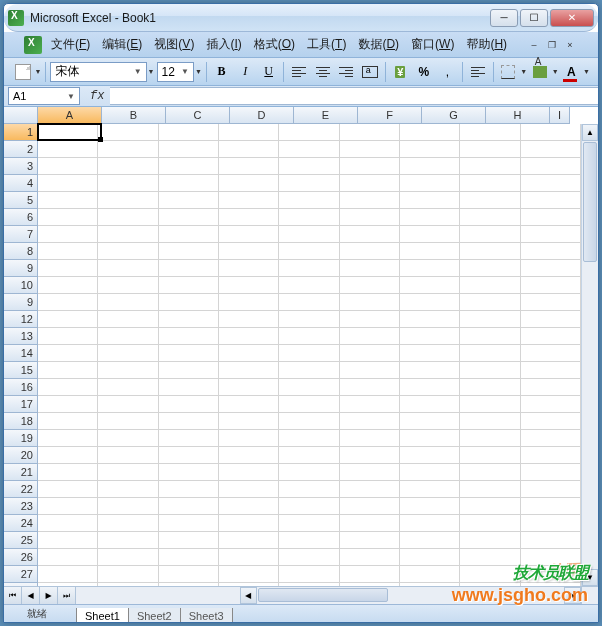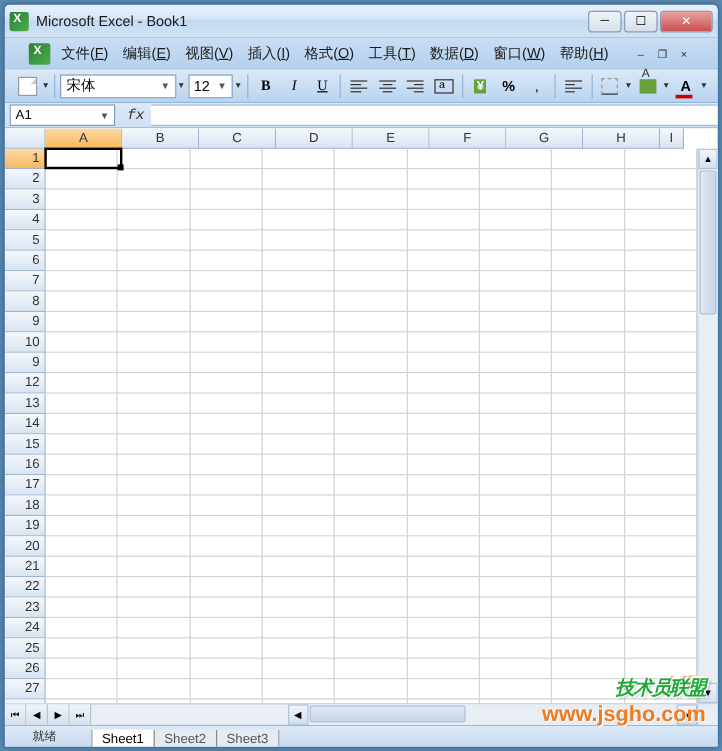--- a/index.html
+++ b/index.html
@@ -1,18 +1,18 @@
 <!DOCTYPE html>
 <html><head>
 <meta charset="utf-8">
 <style>
 * { box-sizing: border-box; margin: 0; padding: 0; font-family: "Microsoft YaHei", "SimSun", Arial, sans-serif; }
 body { width: 602px; height: 626px; background: #5b8fb9; overflow: hidden; position: relative; }
 .window { position: absolute; top: 3px; left: 3px; width: 596px; height: 620px; background: #fff; border: 1px solid #3a6ea5; border-radius: 5px 5px 0 0; overflow: hidden; box-shadow: 0 0 8px rgba(0,0,0,0.3); }
-.titlebar { height: 28px; background: linear-gradient(to bottom, #e8f1fb 0%, #d5e5f7 45%, #c2d9f0 46%, #d0e3f5 100%); display: flex; align-items: center; padding: 0 4px; border-bottom: 1px solid #9db8d8; }
+.titlebar { height: 28px; background: linear-gradient(to bottom, #e8f1fb 0%, #d5e5f7 45%, #c2d9f0 46%, #d0e3f5 100%); display: flex; align-items: center; padding: 0 4px; border-bottom: 1px solid #9db8d8; border-radius: 14px; }
 .titlebar .app-icon { width: 16px; height: 16px; background: linear-gradient(135deg, #2e7d32 0%, #4caf50 100%); border-radius: 2px; margin-right: 6px; position: relative; }
 .titlebar .app-icon::after { content: "X"; position: absolute; top: 0; left: 3px; font-size: 10px; color: #fff; font-weight: bold; }
 .titlebar .title { font-size: 12px; color: #1a1a1a; }
 .titlebar .controls { margin-left: auto; display: flex; gap: 2px; }
 .win-btn { width: 28px; height: 18px; border: 1px solid #8a9db5; border-radius: 3px; display: flex; align-items: center; justify-content: center; font-size: 10px; cursor: pointer; }
 .win-min { background: linear-gradient(to bottom, #f0f4f9, #d5e0ec); }
 .win-max { background: linear-gradient(to bottom, #f0f4f9, #d5e0ec); }
 .win-close { background: linear-gradient(to bottom, #e9a1a1, #c94f4f); color: #fff; width: 44px; }
 .menubar-wrap { background: linear-gradient(to bottom, #c9ddf4, #b5d1ed); border-bottom: 1px solid #8fb3d9; padding: 2px 20px; display: flex; align-items: center; }
 .mb-icon { width: 18px; height: 18px; background: linear-gradient(135deg, #2e7d32, #4caf50); border-radius: 2px; margin-right: 4px; position: relative; }
@@ -44,21 +44,21 @@
 .currency-icon::before { content: "¥"; font-weight: bold; background: #6a9f3f; color: #fff; padding: 0 2px; border-radius: 1px; font-size: 11px; }
 .percent-icon { font-weight: bold; }
 .border-icon { width: 14px; height: 14px; border: 1px solid #333; border-top: 1px dashed #999; border-left: 1px dashed #999; border-right: 1px dashed #999; }
 .fill-icon { width: 14px; height: 12px; background: #6a9f3f; position: relative; }
 .fill-icon::before { content: "A"; position: absolute; top: -10px; left: 2px; font-size: 10px; color: #333; }
 .fontcolor-icon { position: relative; }
 .fontcolor-icon::before { content: "A"; font-weight: bold; font-size: 12px; }
 .fontcolor-icon::after { content: ""; position: absolute; bottom: 1px; left: 2px; width: 14px; height: 3px; background: #c00; }
 .dd-arrow { font-size: 7px; color: #333; margin-left: -1px; }
 .name-fx-bar { height: 21px; background: linear-gradient(to bottom, #dce9f7, #cfe0f2); border-bottom: 1px solid #8fb3d9; display: flex; align-items: center; }
-.name-box { width: 88px; height: 18px; background: #fff; border: 1px solid #7a9cc6; margin: 0 4px; font-size: 11px; padding: 0 4px; display: flex; align-items: center; }
+.name-box { width: 72px; height: 18px; background: #fff; border: 1px solid #7a9cc6; margin: 0 4px; font-size: 11px; padding: 0 4px; display: flex; align-items: center; }
 .name-box .dd { margin-left: auto; font-size: 8px; color: #555; }
 .fx-label { font-style: italic; font-family: Liberation Mono, monospace; font-size: 12px; margin: 0 6px; color: #333; }
 .formula-input { flex: 1; height: 18px; background: #fff; border: 1px solid #a0b8d4; border-left: none; border-right: none; }
 .grid-area { position: relative; background: #fff; height: 479px; overflow: hidden; }
 .corner { position: absolute; top: 0; left: 0; width: 34px; height: 17px; background: linear-gradient(to bottom, #f4f7fb, #d9e5f2); border-right: 1px solid #9eb6d2; border-bottom: 1px solid #9eb6d2; }
 .col-headers { position: absolute; top: 0; left: 34px; right: 17px; height: 17px; display: flex; }
 .col-h { width: 64px; height: 17px; background: linear-gradient(to bottom, #f4f7fb, #d9e5f2); border-right: 1px solid #9eb6d2; border-bottom: 1px solid #9eb6d2; font-size: 11px; display: flex; align-items: center; justify-content: center; color: #333; cursor: pointer; }
 .col-h.sel { background: linear-gradient(to bottom, #fdd9a8, #f8b95e); border-bottom: 1px solid #c98a2e; }
 .col-h.last { width: 20px; }
 .row-headers { position: absolute; top: 17px; left: 0; width: 34px; bottom: 0; }

